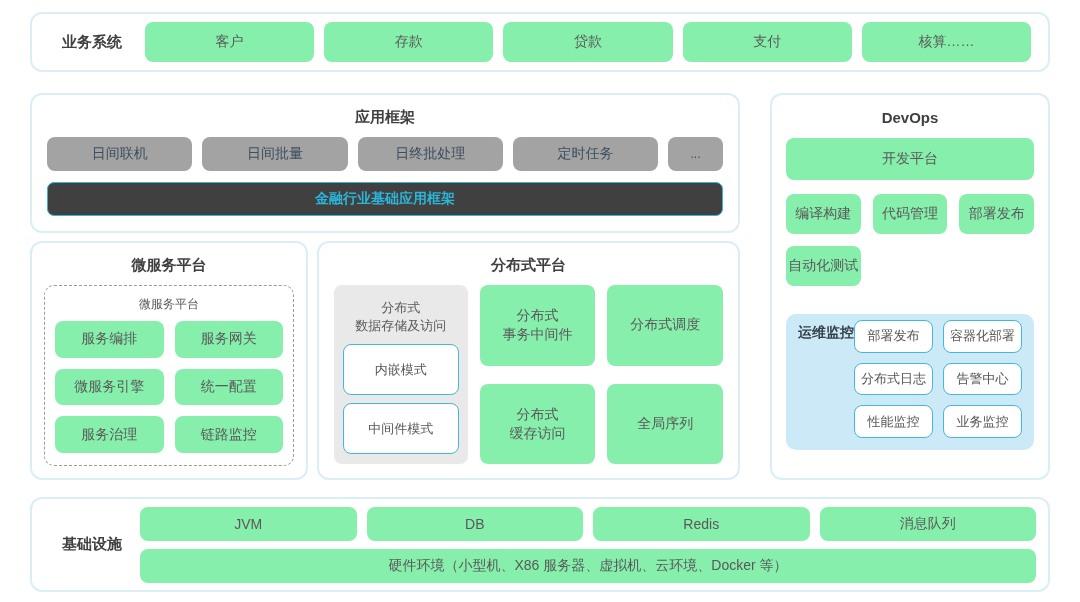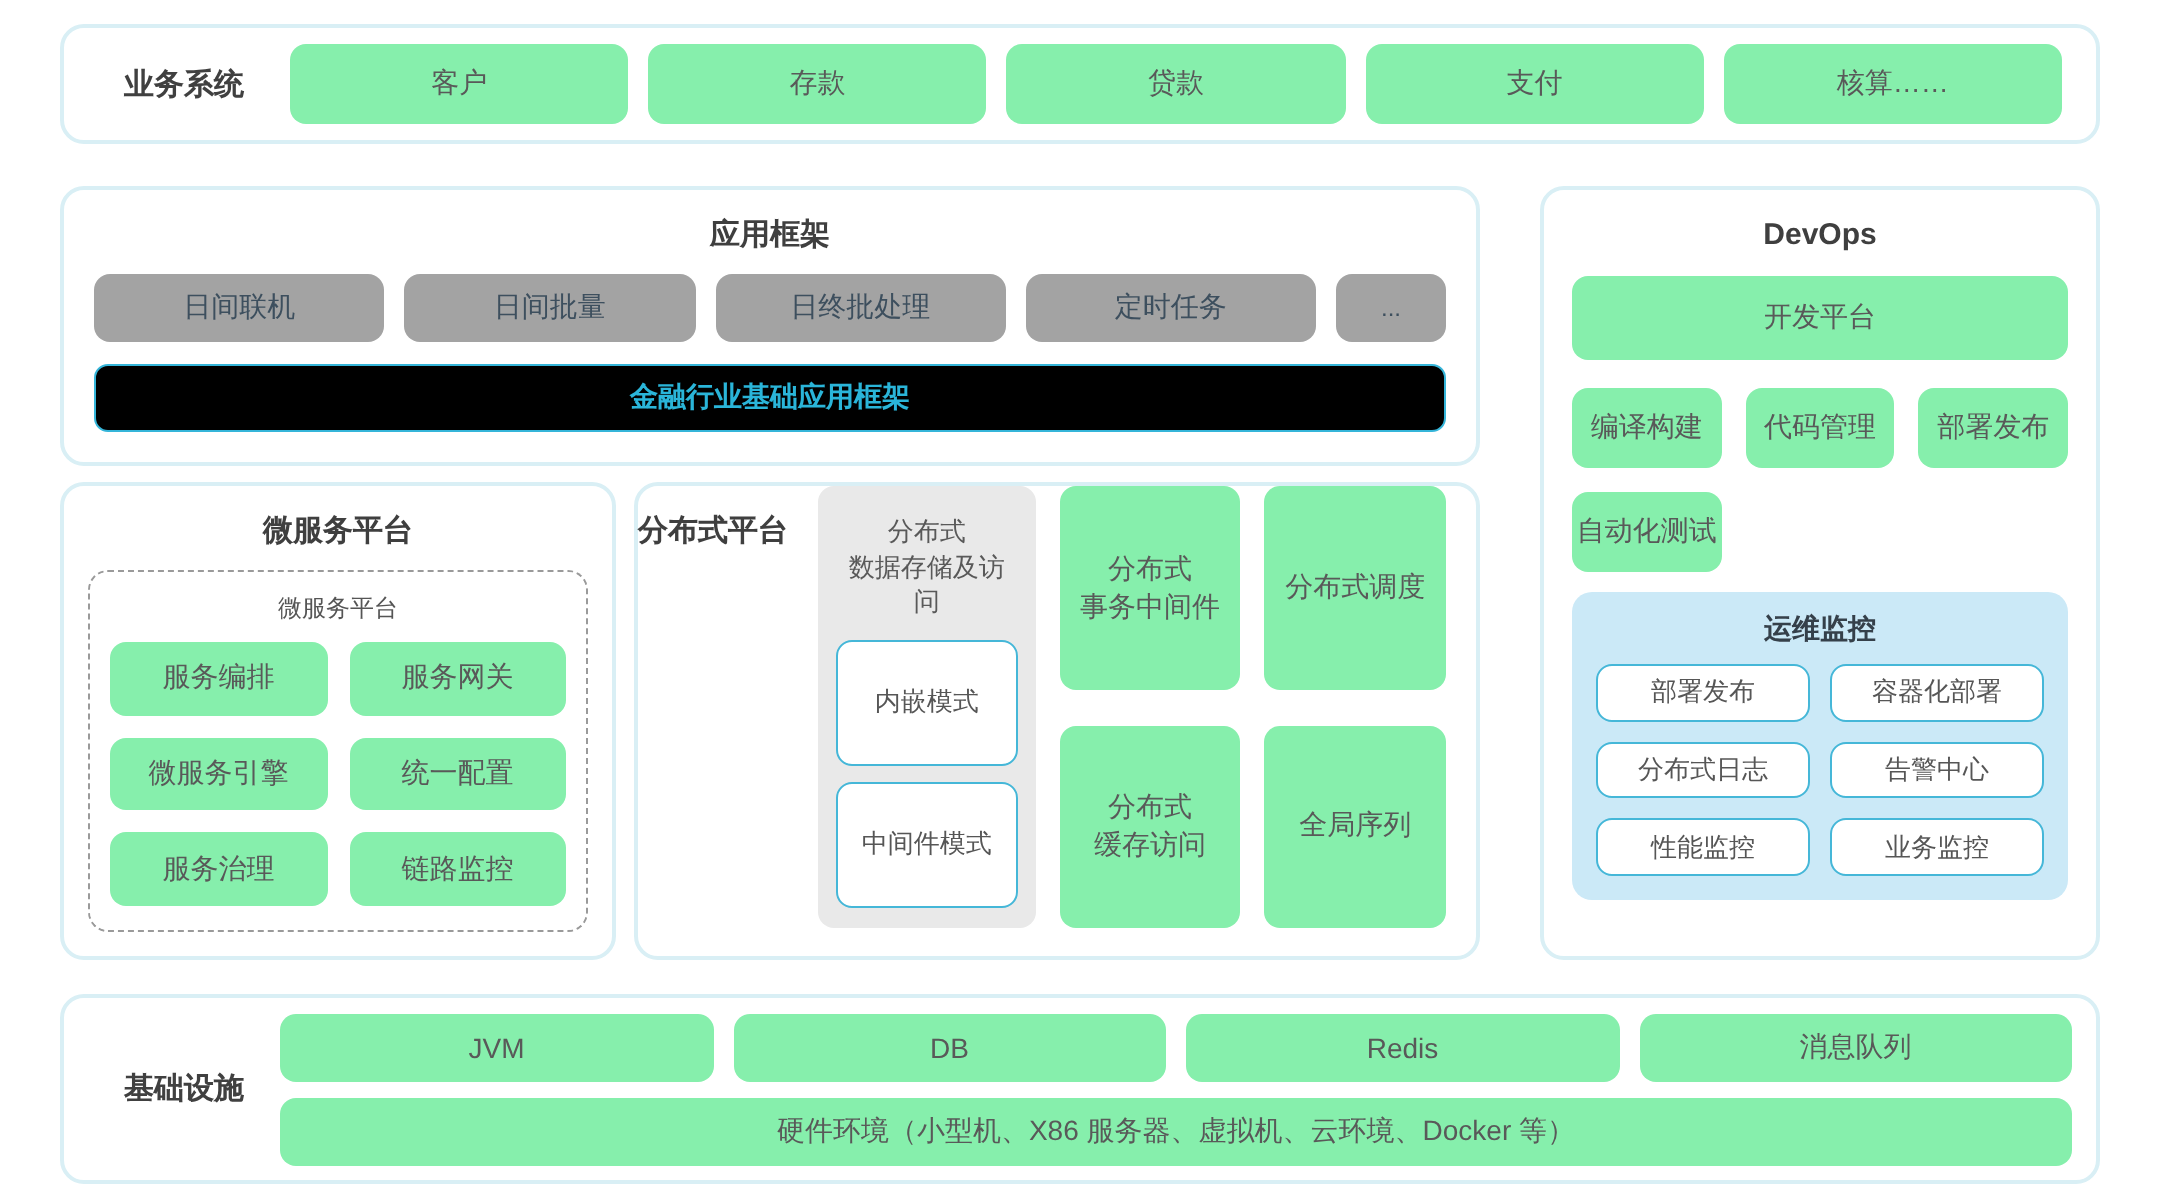--- a/index.html
+++ b/index.html
@@ -79,21 +79,21 @@
   .middle-left { width: 710px; display: flex; flex-direction: column; gap: 8px; }
 
   
   .app-framework { height: 140px; }
   .af-row { display: flex; gap: 10px; padding: 0 15px; }
   .af-row .blue-box { flex: 1; height: 34px; }
   .af-row .blue-box.small { flex: 0 0 55px; font-size: 12px; color: #3d4f5e; }
   .af-base {
     margin: 11px 15px 0;
     height: 34px;
-    background: #000000;
+    background: #404040;
     border: 1px solid #35b5d9;
     border-radius: 7px;
     display: flex;
     align-items: center;
     justify-content: center;
     color: #2ab5d9;
     font-size: 14px;
     font-weight: 600;
   }
 
@@ -118,21 +118,21 @@
   }
   .micro-grid {
     flex: 1;
     display: grid;
     grid-template-columns: 1fr 1fr;
     grid-template-rows: 1fr 1fr 1fr;
     gap: 11px;
   }
 
   
-  .dist { flex: 1; display: flex; flex-direction: row; justify-content: space-between; }
+  .dist { flex: 1; display: flex; flex-direction: column; justify-content: space-between; }
   .dist-body { flex: 1; display: flex; gap: 12px; padding: 0 15px 14px; }
   .dist-col { flex: 1; display: flex; flex-direction: column; gap: 18px; }
   .dist-col .gray-box { flex: 1; font-size: 14px; }
   .storage {
     flex: 1;
     background: #e9e9e9;
     border-radius: 8px;
     padding: 14px 9px 10px;
     display: flex;
     flex-direction: column;
@@ -154,26 +154,26 @@
   .devops-platform { height: 42px; flex: 0 0 42px; }
   .devops-grid {
     display: grid;
     grid-template-columns: 1fr 1fr 1fr;
     gap: 12px;
     margin-top: 14px;
   }
   .devops-grid .gray-box { height: 40px; }
   .ops-monitor {
     flex: 1;
-    margin-top: 10px;
+    margin-top: 28px;
     background: #cbe9f7;
     border-radius: 10px;
     padding: 6px 12px 12px;
     display: flex;
-    flex-direction: column;
+    flex-direction: row;
   }
   .ops-title {
     text-align: center;
     font-size: 14px;
     font-weight: 600;
     color: #35404a;
     padding: 4px 0 8px;
   }
   .ops-grid {
     flex: 1;

